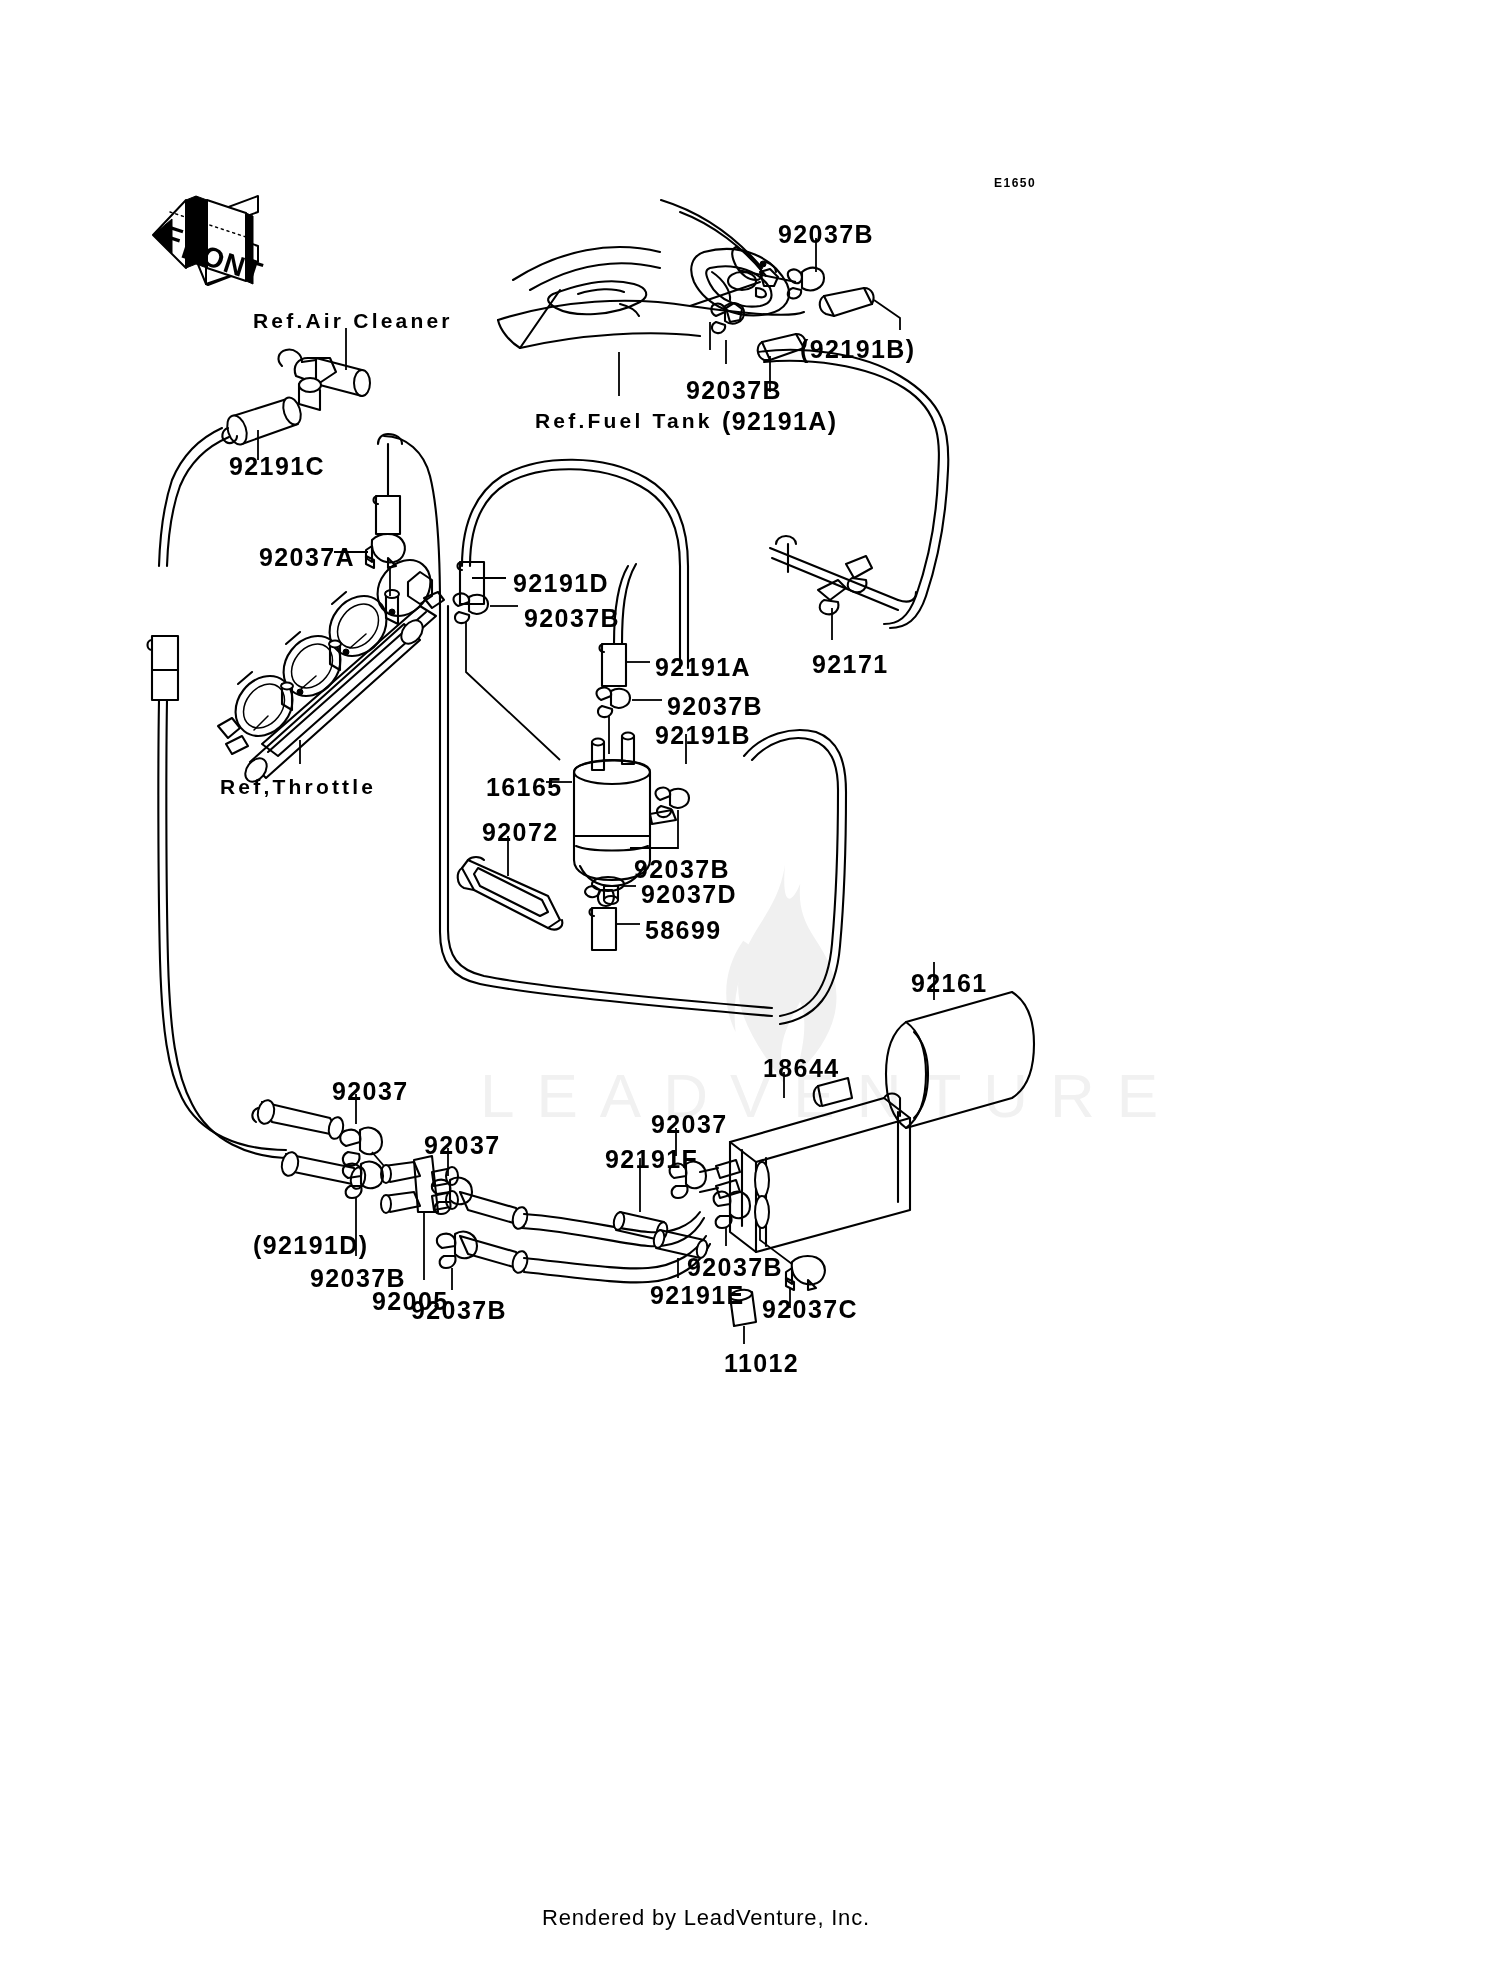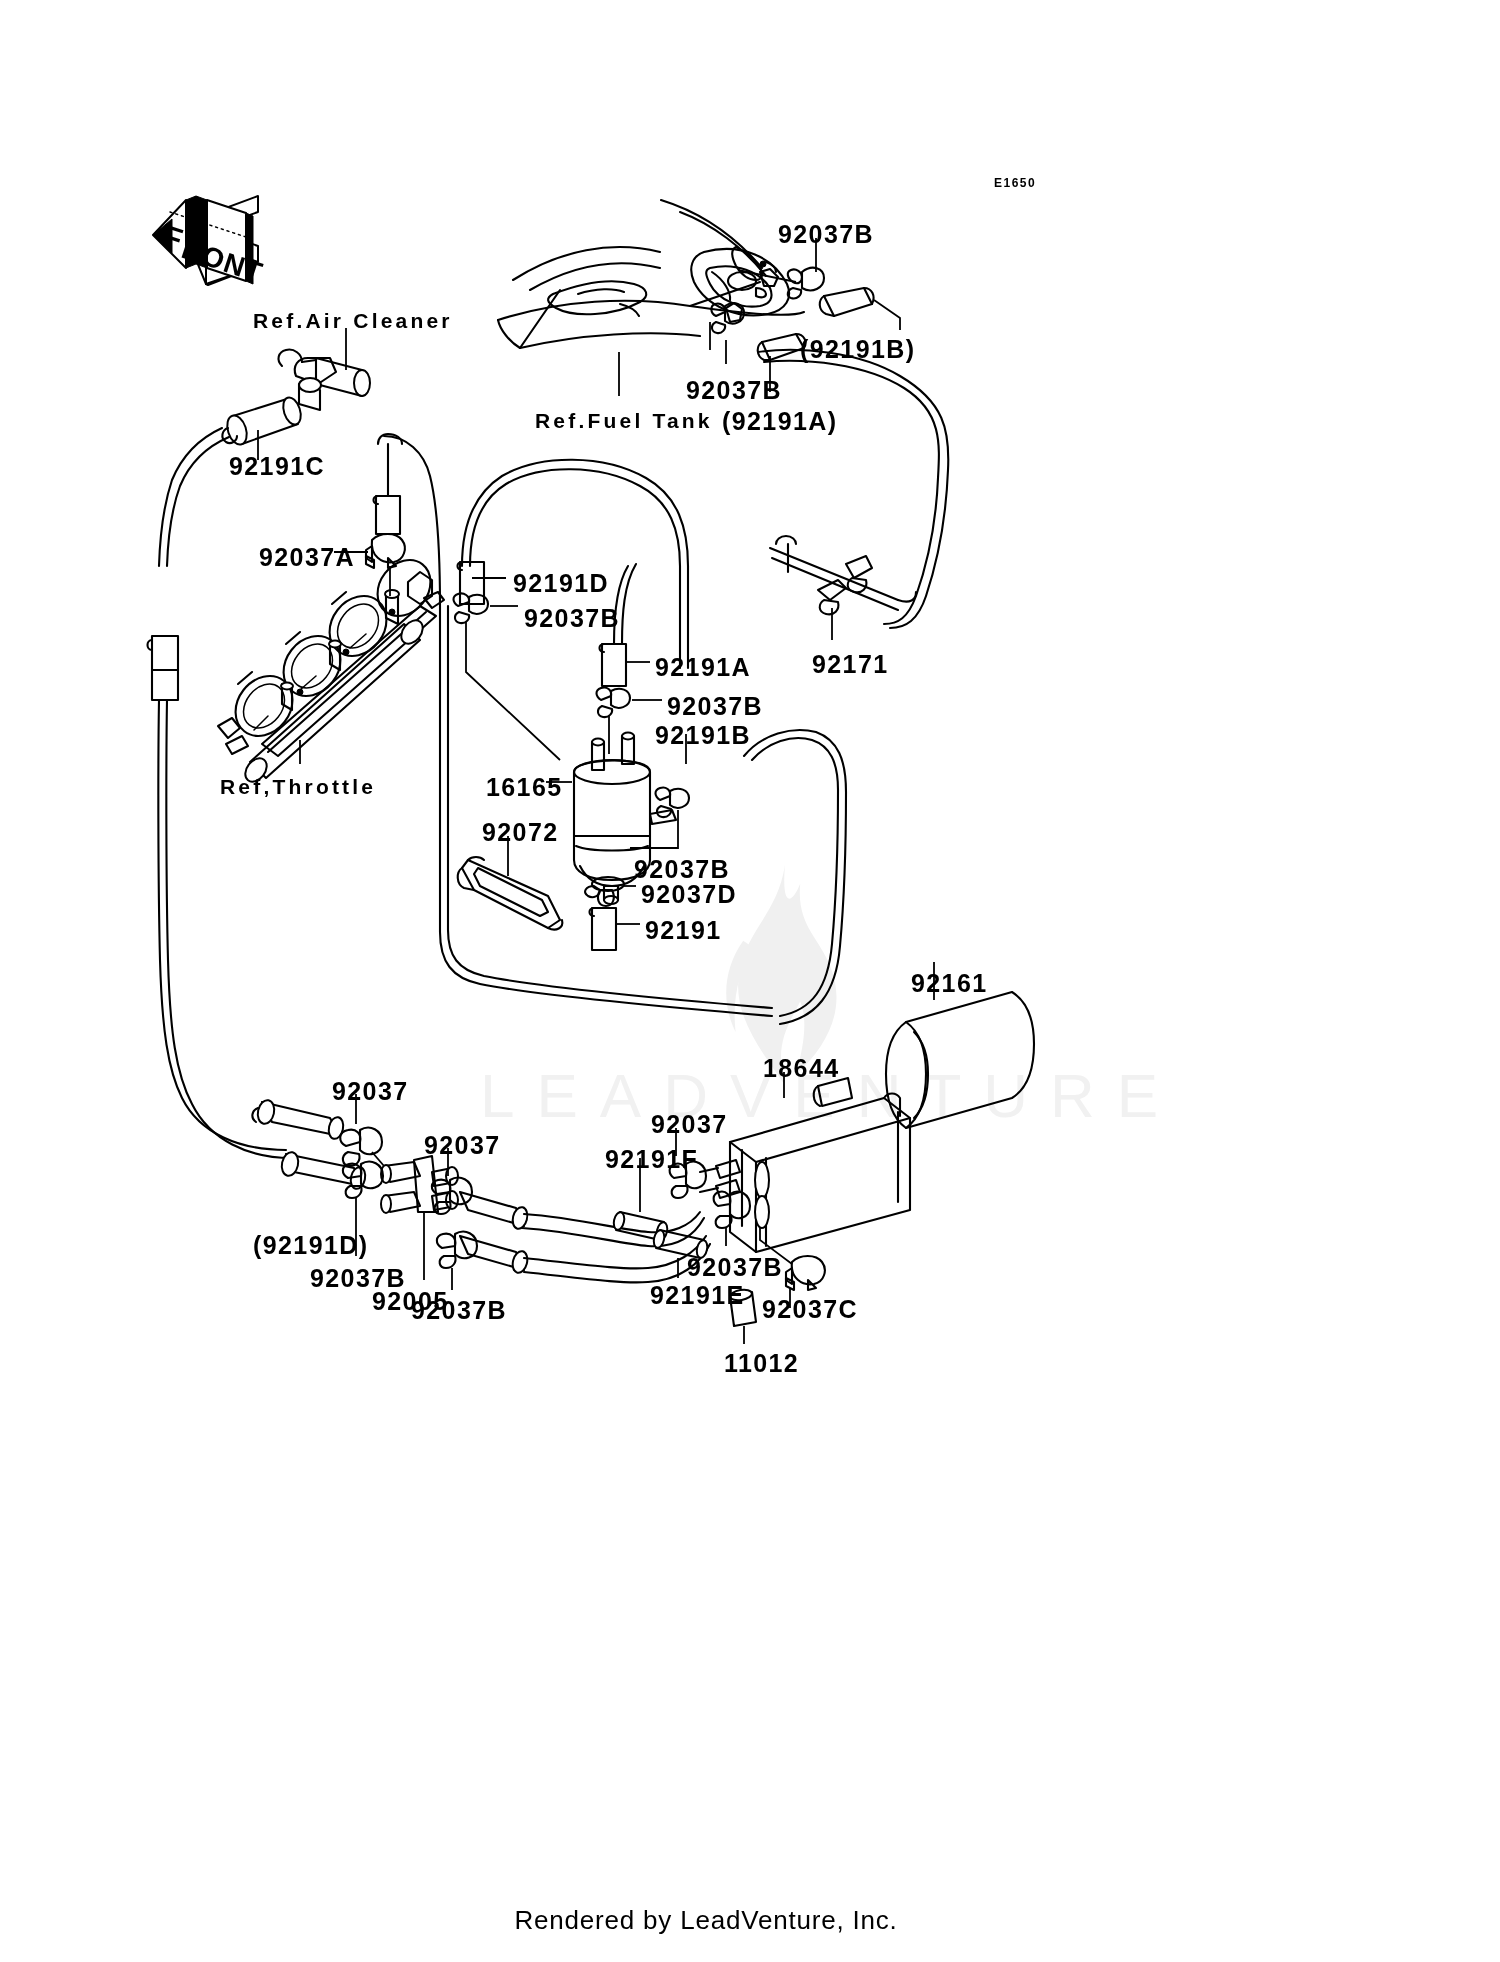--- a/index.html
+++ b/index.html
@@ -61,21 +61,21 @@
     letter-spacing: 1.5px;
   }
   
   .footer {
     position: absolute;
     left: 0;
     width: 1412px;
     top: 1905px;
     text-align: center;
     font-family: "Liberation Sans", sans-serif;
-    font-size: 26px;
+    font-size: 22px;
     letter-spacing: 0.8px;
     color: #000000;
   }
   
   #artwork {
     position: absolute;
     left: 0;
     top: 0;
     width: 1500px;
     height: 1962px;
@@ -562,21 +562,21 @@
   <div class="lbl" style="left:513px; top:571px;">92191D</div>
   <div class="lbl" style="left:524px; top:606px;">92037B</div>
   <div class="lbl" style="left:655px; top:655px;">92191A</div>
   <div class="lbl" style="left:812px; top:652px;">92171</div>
   <div class="lbl" style="left:667px; top:694px;">92037B</div>
   <div class="lbl" style="left:655px; top:723px;">92191B</div>
   <div class="lbl" style="left:486px; top:775px;">16165</div>
   <div class="lbl" style="left:482px; top:820px;">92072</div>
   <div class="lbl" style="left:634px; top:857px;">92037B</div>
   <div class="lbl" style="left:641px; top:882px;">92037D</div>
-  <div class="lbl" style="left:645px; top:918px;">92191</div>
+  <div class="lbl" style="left:645px; top:918px;">58699</div>
   <div class="lbl" style="left:911px; top:949px;margin-top:22px;">92161</div>
   <div class="lbl" style="left:763px; top:1056px;">18644</div>
   <div class="lbl" style="left:332px; top:1079px;">92037</div>
   <div class="lbl" style="left:651px; top:1112px;">92037</div>
   <div class="lbl" style="left:424px; top:1133px;">92037</div>
   <div class="lbl" style="left:605px; top:1147px;">92191F</div>
   <div class="lbl" style="left:253px; top:1233px;">(92191D)</div>
   <div class="lbl" style="left:310px; top:1266px;">92037B</div>
   <div class="lbl" style="left:372px; top:1289px;">92005</div>
   <div class="lbl" style="left:687px; top:1255px;">92037B</div>

